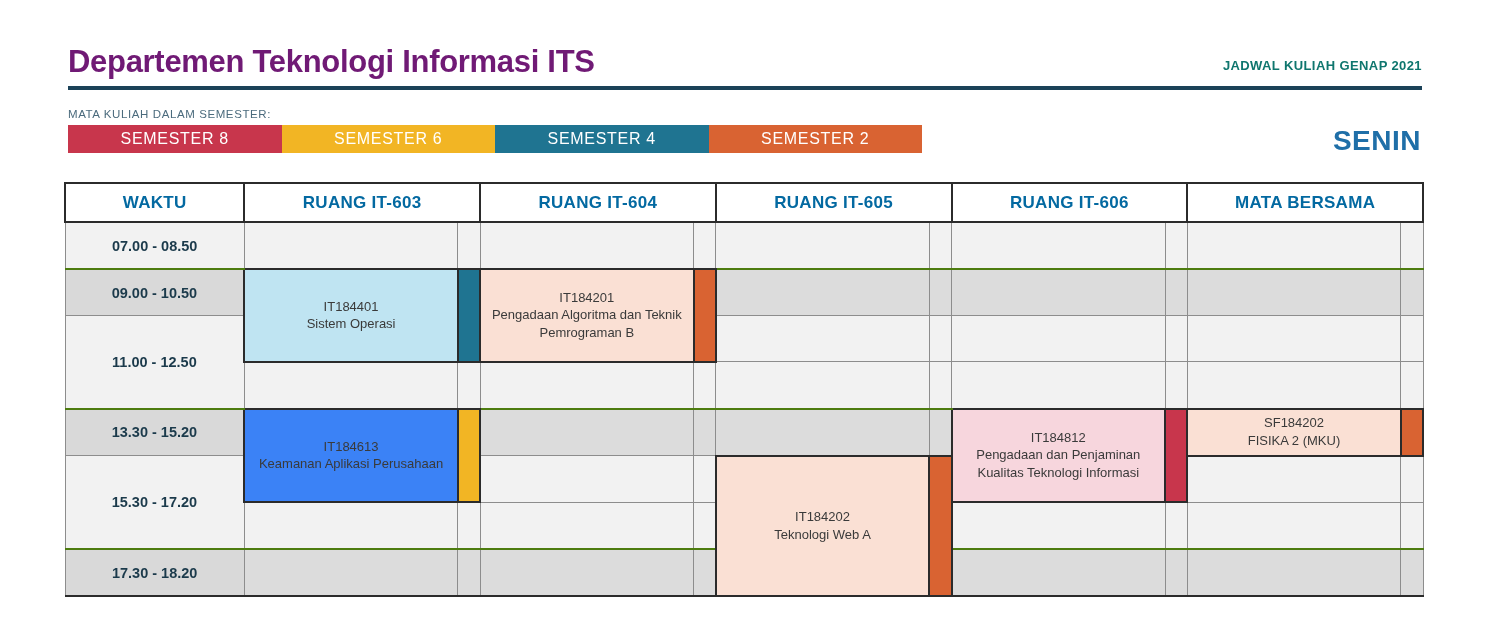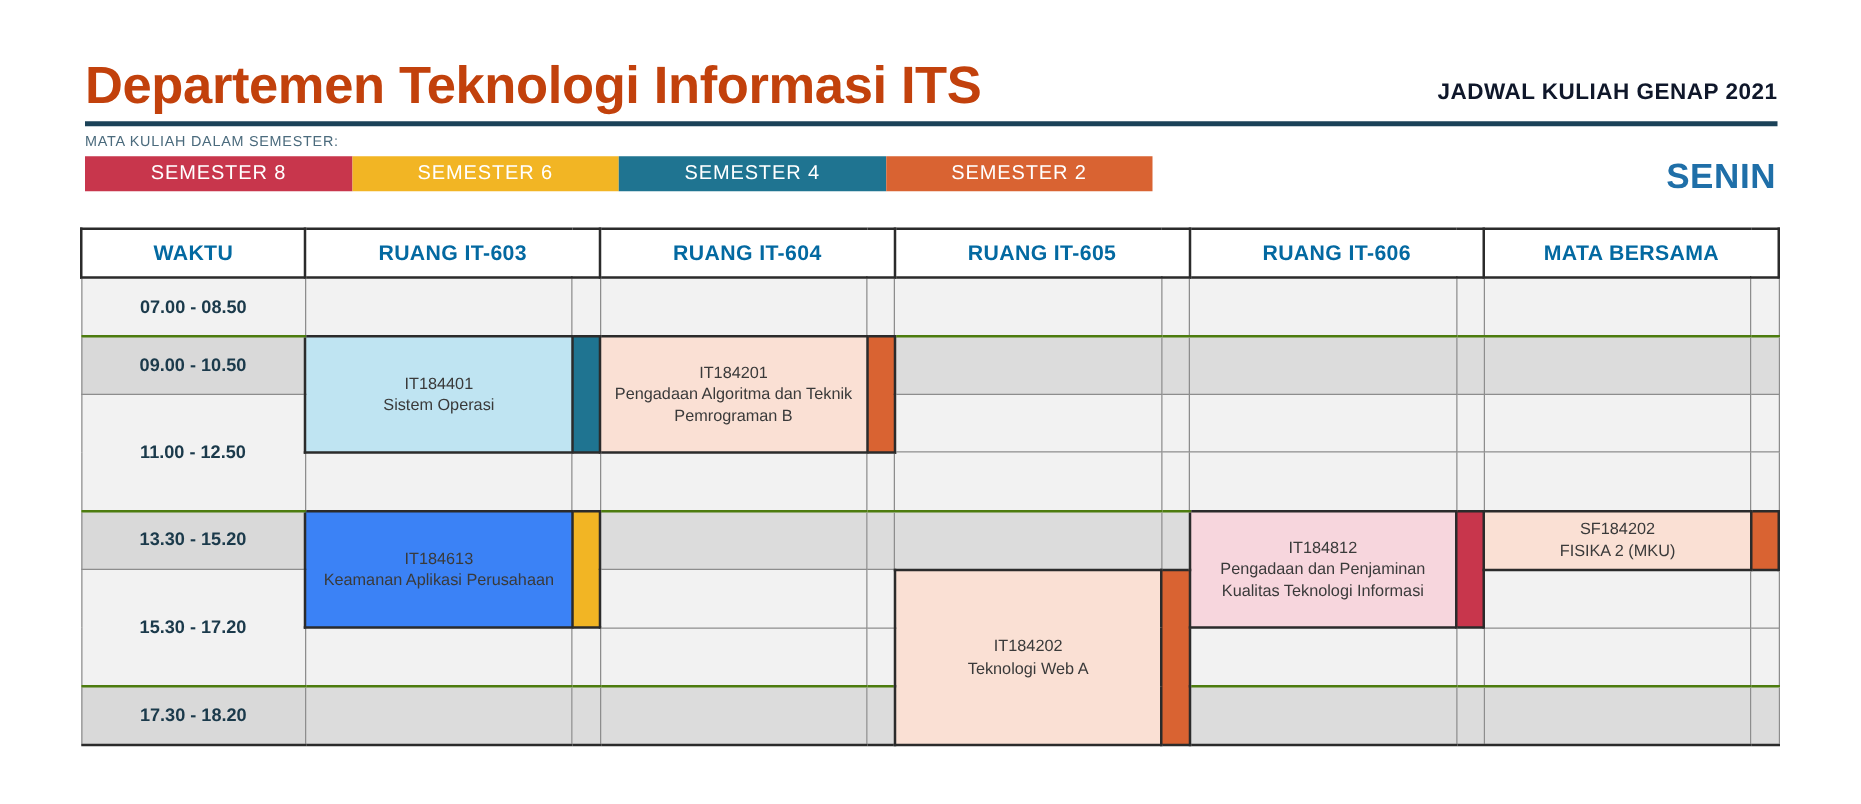--- a/index.html
+++ b/index.html
@@ -14,26 +14,26 @@
   .page{position:relative;width:1489px;height:643px;}
 
   
   .header{
     position:absolute;left:68px;top:46px;width:1354px;
   }
   .header-row{
     display:flex;align-items:flex-end;justify-content:space-between;
   }
   .dept-title{
-    font-size:42px;font-weight:bold;letter-spacing:-0.3px;
-    color:#c2410c;line-height:1.05;
+    font-size:31px;font-weight:bold;letter-spacing:-0.3px;
+    color:#701a75;line-height:1.05;
   }
   .jadwal-label{
-    font-size:18px;font-weight:bold;letter-spacing:0.4px;
-    color:#0f172a;padding-bottom:6px;
+    font-size:13px;font-weight:bold;letter-spacing:0.4px;
+    color:#0f766e;padding-bottom:6px;
   }
   .header-rule{
     margin-top:7px;height:4px;background:#1b4258;width:100%;
   }
 
   
   .legend-zone{position:absolute;left:68px;top:108px;width:1354px;}
   .legend-caption{
     font-size:11.5px;letter-spacing:0.6px;color:#4b6b7d;
     margin-bottom:5px;

